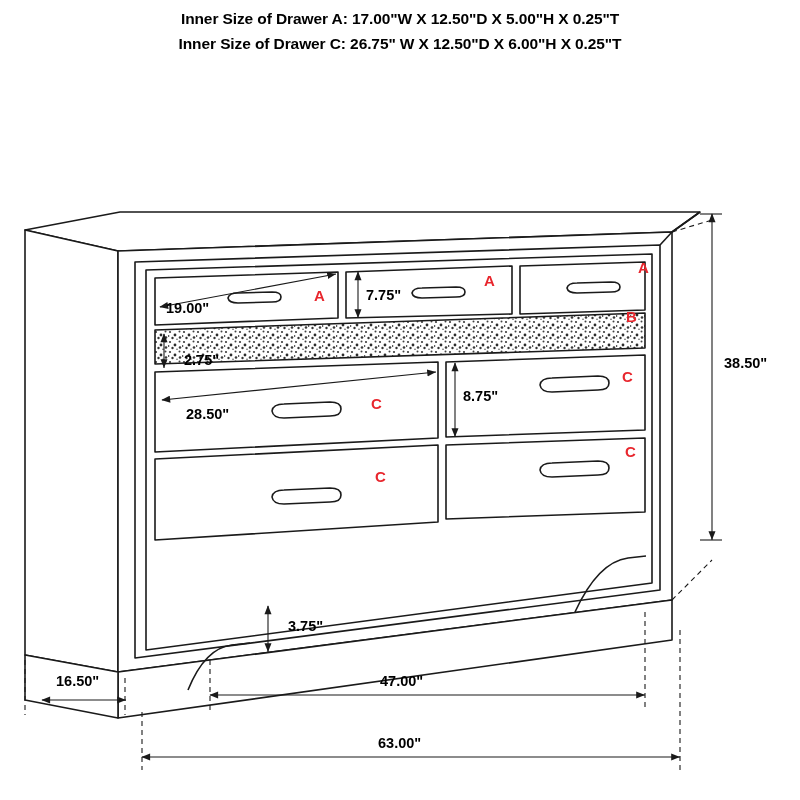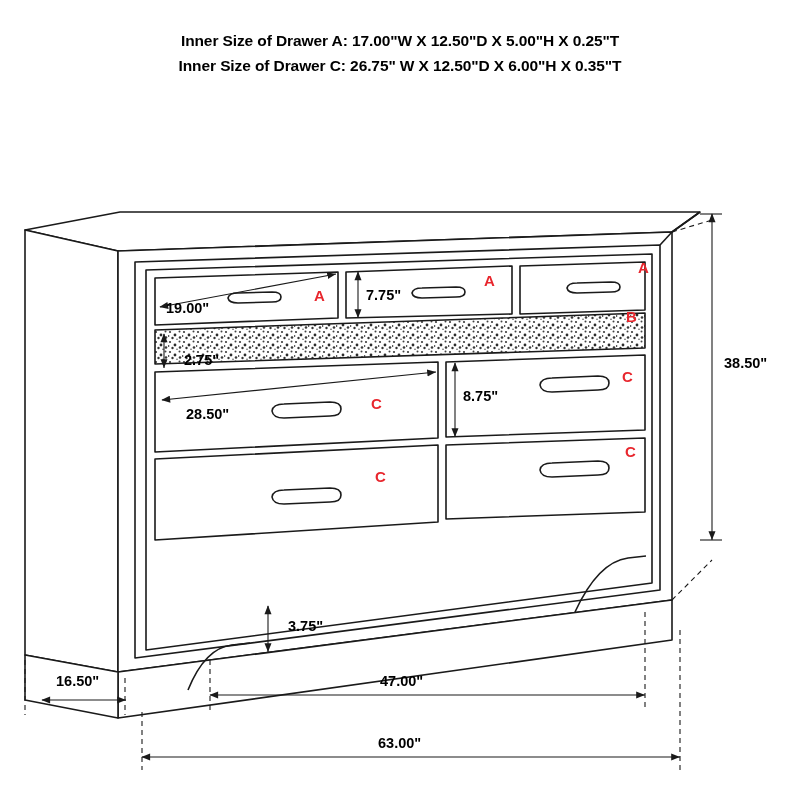--- a/index.html
+++ b/index.html
@@ -14,21 +14,21 @@
     overflow: hidden;
   }
   #stage {
     position: relative;
     width: 800px;
     height: 800px;
   }
   .spec-lines {
     position: absolute;
     left: 0;
-    top: 28px;
+    top: 6px;
     width: 800px;
     text-align: center;
   }
   .spec-line {
     font-size: 15.5px;
     font-weight: bold;
     color: #000000;
     line-height: 25px;
     letter-spacing: -0.1px;
     white-space: nowrap;
@@ -55,21 +55,21 @@
     white-space: nowrap;
   }
 </style>
 </head>
 <body>
 
 <div id="stage">
 
   <div class="spec-lines">
     <div class="spec-line">Inner Size of Drawer A: 17.00"W X 12.50"D X 5.00"H X 0.25"T</div>
-    <div class="spec-line">Inner Size of Drawer C: 26.75" W X 12.50"D X 6.00"H X 0.35"T</div>
+    <div class="spec-line">Inner Size of Drawer C: 26.75" W X 12.50"D X 6.00"H X 0.25"T</div>
   </div>
 
   <svg class="diagram" viewBox="0 0 800 800">
     <defs>
       <marker id="arrowEnd" markerWidth="9" markerHeight="9" refX="8" refY="3.2" orient="auto">
         <path d="M0,0 L8,3.2 L0,6.4 z" fill="#1a1a1a"></path>
       </marker>
       <marker id="arrowStart" markerWidth="9" markerHeight="9" refX="0.6" refY="3.2" orient="auto">
         <path d="M8,0 L0,3.2 L8,6.4 z" fill="#1a1a1a"></path>
       </marker>

